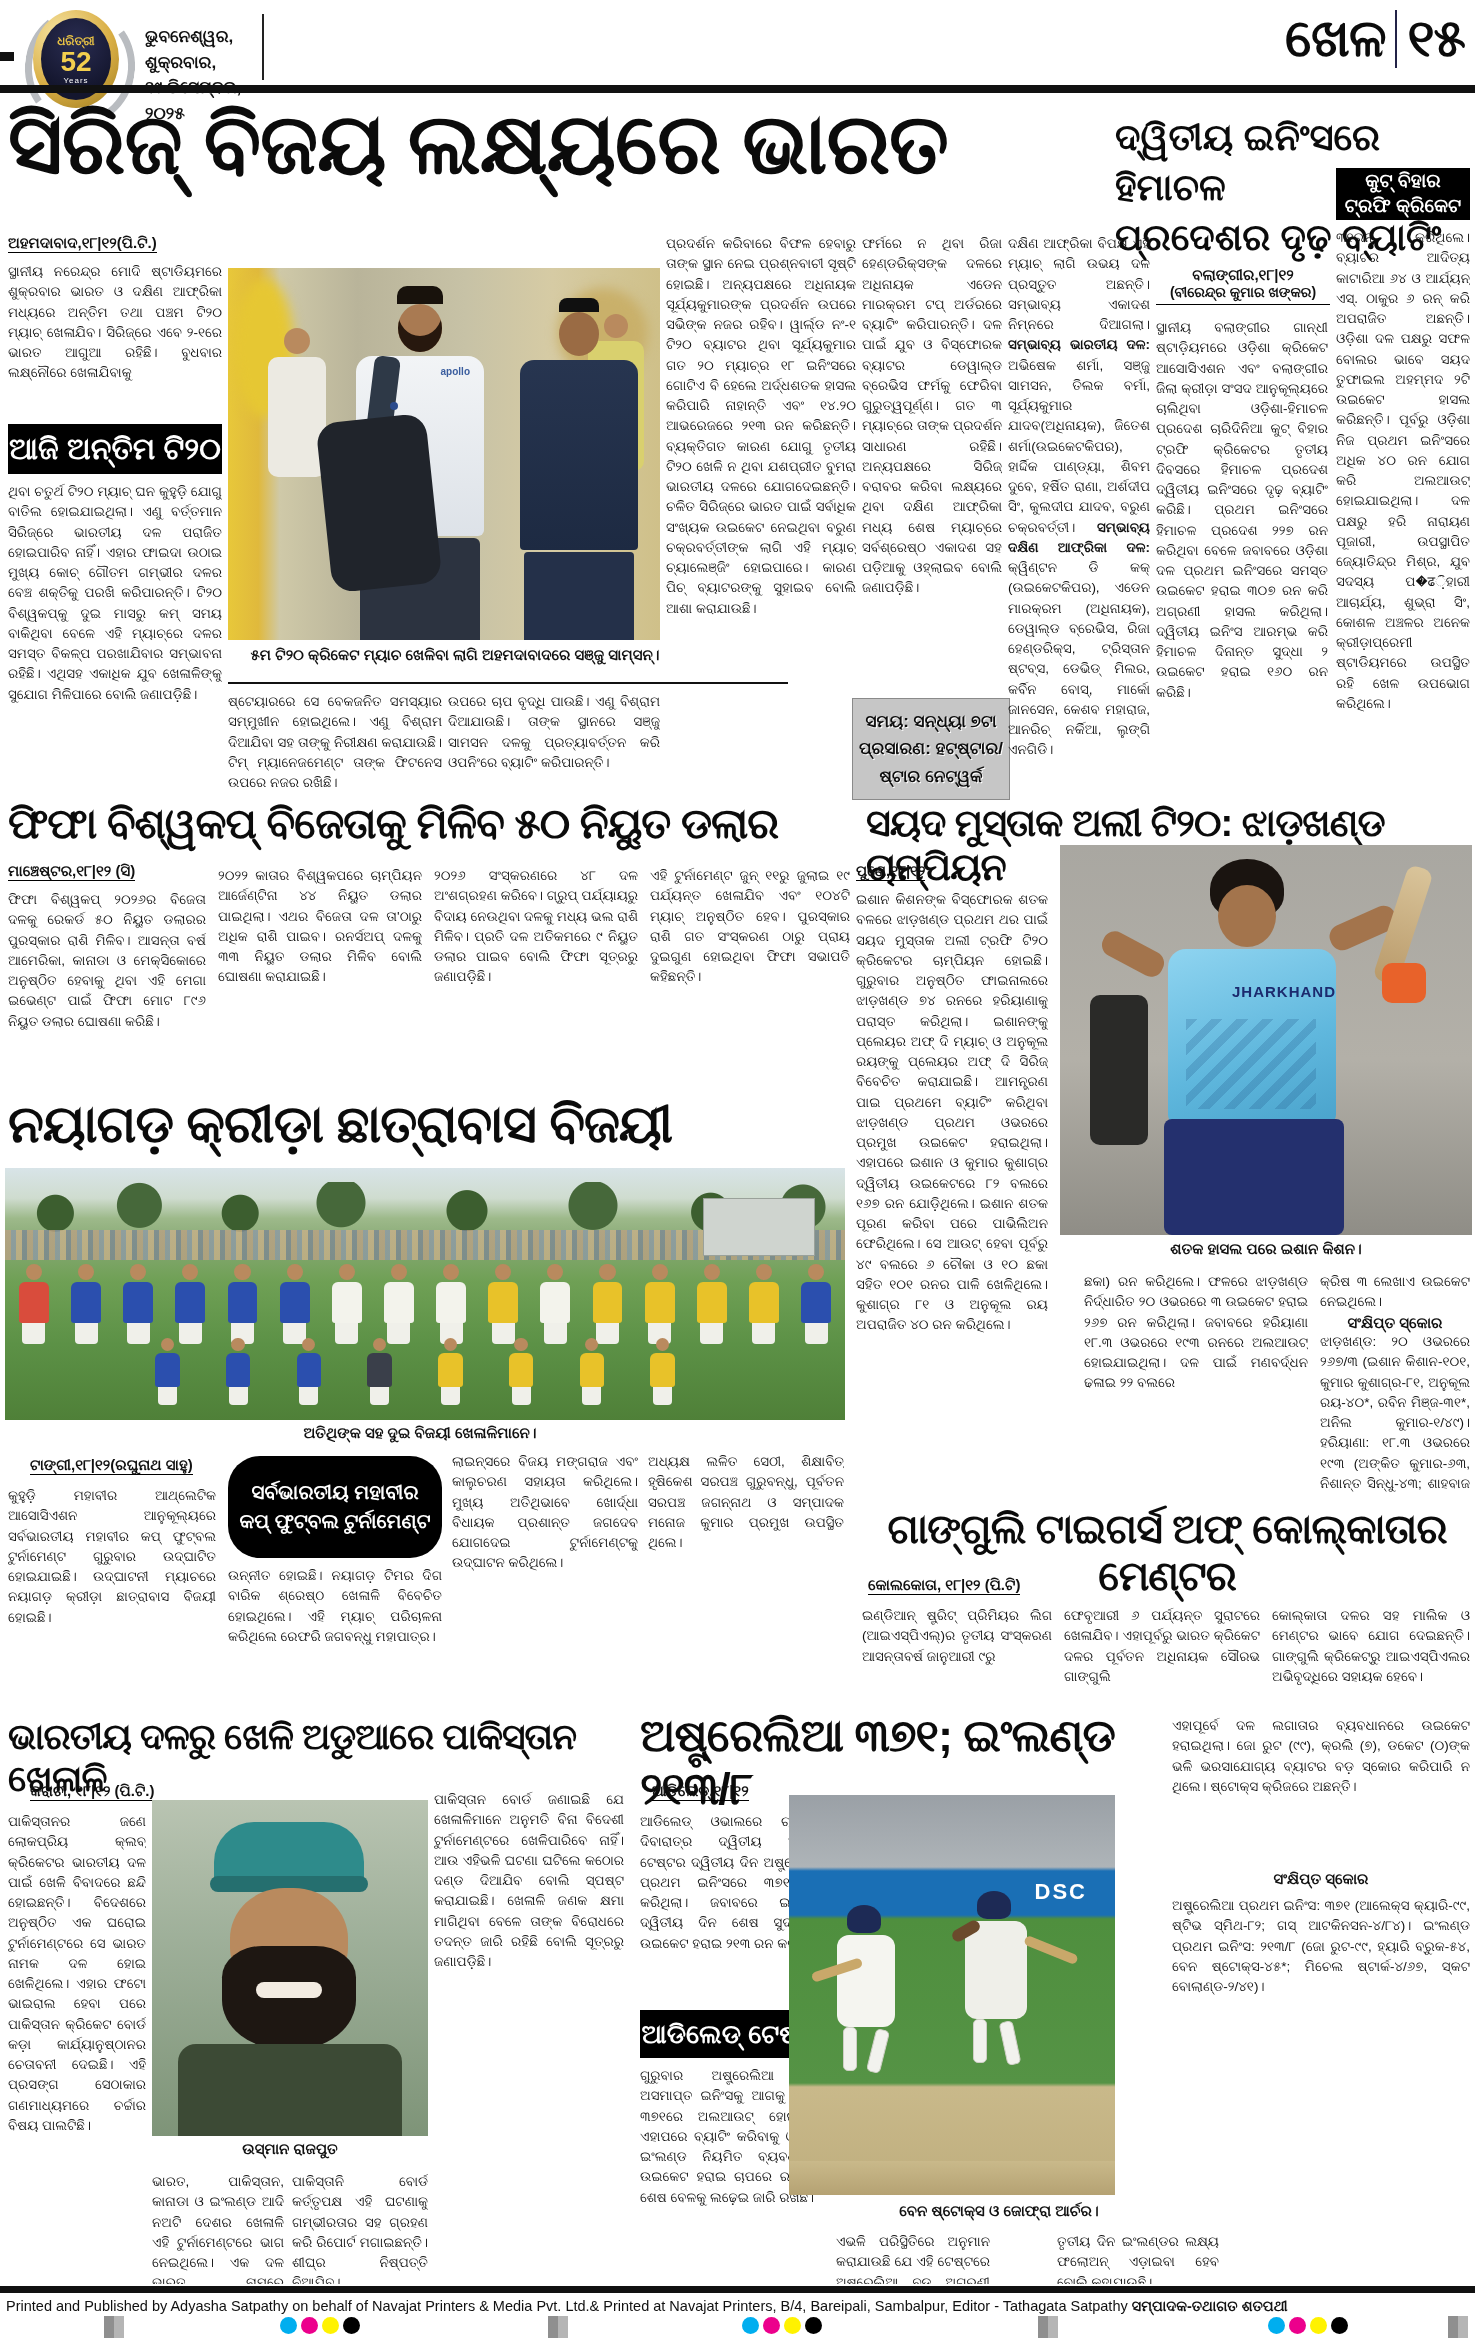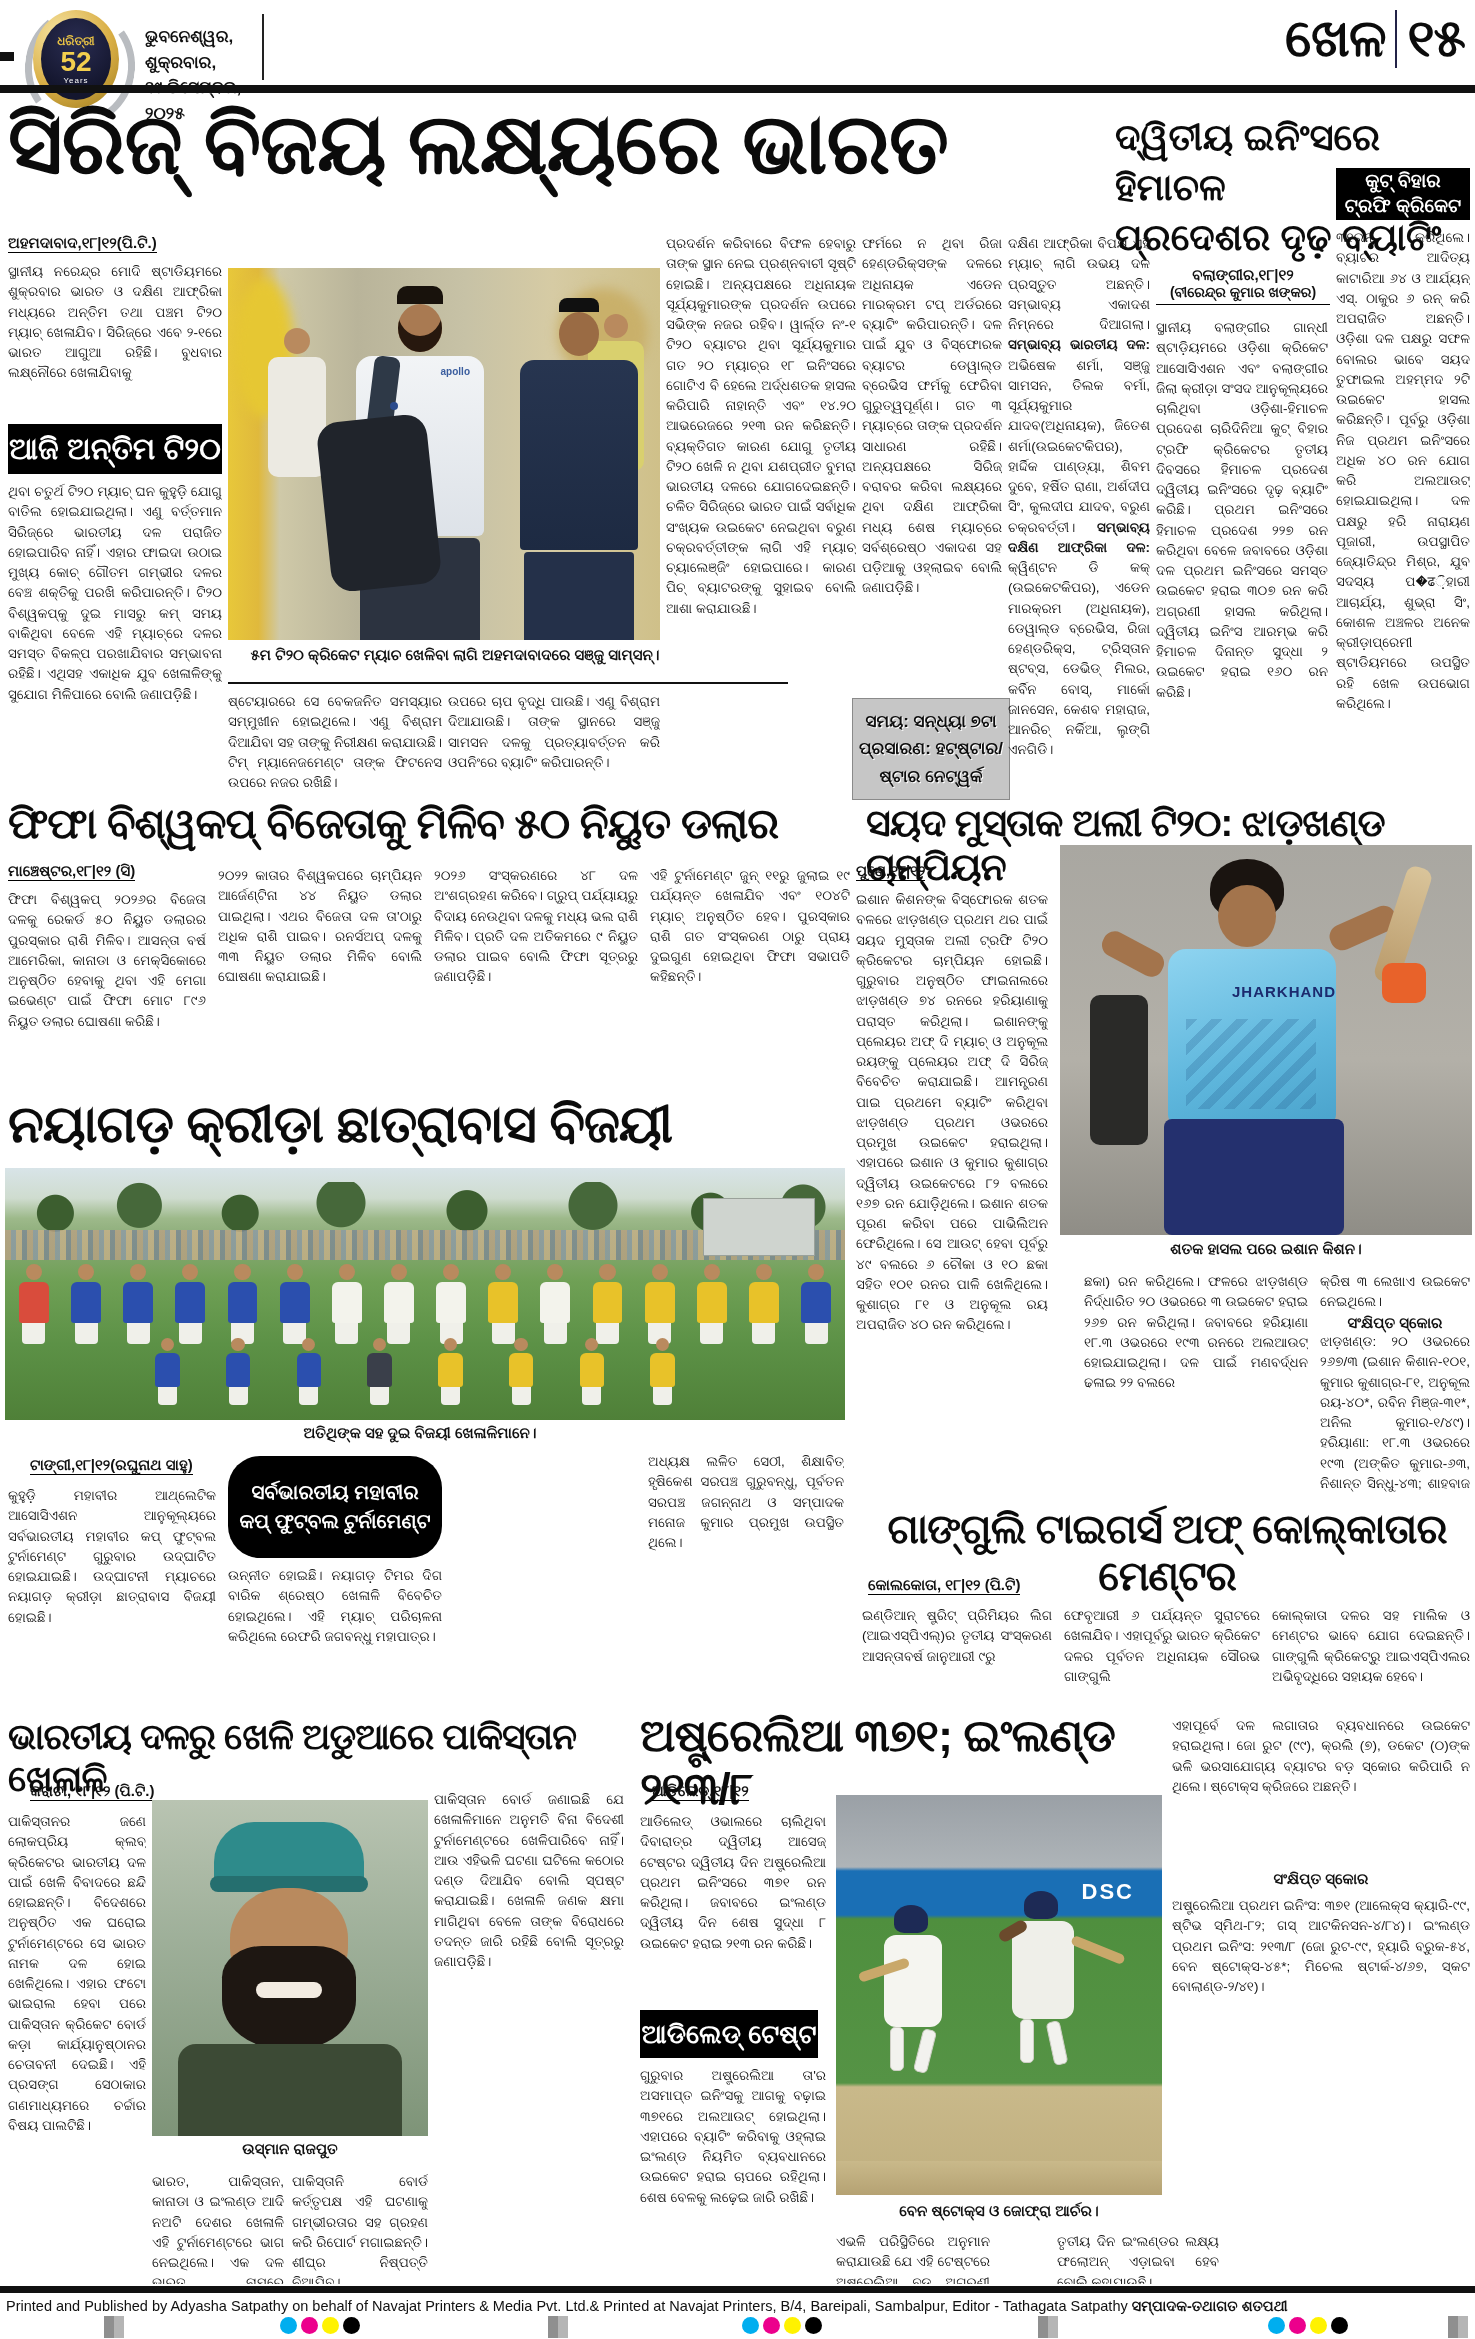--- a/index.html
+++ b/index.html
@@ -348,20 +348,21 @@
   <div class="abs caption" style="left:150px;top:1424px;width:540px;">ଅତିଥିଙ୍କ ସହ ଦୁଇ ବିଜୟୀ ଖେଳାଳିମାନେ।</div>
 
   <div class="abs dateline" style="left:30px;top:1456px;"><u>ଟାଙ୍ଗୀ,୧୮|୧୨(ରଘୁନାଥ ସାହୁ)</u></div>
   <div class="abs body-txt" style="left:8px;top:1486px;width:208px;height:218px;">କୁହୁଡ଼ି ମହାବୀର ଆଥ୍‌ଲେଟିକ ଆସୋସିଏଶନ ଆନୁକୂଲ୍ୟରେ ସର୍ବଭାରତୀୟ ମହାବୀର କପ୍ ଫୁଟ୍‌ବଲ ଟୁର୍ନାମେଣ୍ଟ ଗୁରୁବାର ଉଦ୍‌ଘାଟିତ ହୋଇଯାଇଛି। ଉଦ୍‌ଘାଟନୀ ମ୍ୟାଚରେ ନୟାଗଡ଼ କ୍ରୀଡ଼ା ଛାତ୍ରାବାସ ବିଜୟୀ ହୋଇଛି।</div>
 
   <div class="abs kicker-box" style="left:228px;top:1456px;width:214px;height:102px;font-size:20px;line-height:1.45;border-radius:32px;">
     <div>ସର୍ବଭାରତୀୟ ମହାବୀର</div>
     <div>କପ୍ ଫୁଟ୍‌ବଲ ଟୁର୍ନାମେଣ୍ଟ</div>
   </div>
   <div class="abs body-txt" style="left:228px;top:1566px;width:214px;height:138px;">ଉନ୍ନୀତ ହୋଇଛି। ନୟାଗଡ଼ ଟିମର ଦିଗ ବାରିକ ଶ୍ରେଷ୍ଠ ଖେଳାଳି ବିବେଚିତ ହୋଇଥିଲେ। ଏହି ମ୍ୟାଚ୍ ପରିଚାଳନା କରିଥିଲେ ରେଫରି ଜଗବନ୍ଧୁ ମହାପାତ୍ର।</div>
+  <div class="abs body-txt" style="left:452px;top:1452px;width:186px;height:252px;">ଲାଇନ୍ସରେ ବିଜୟ ମଙ୍ଗରାଜ ଏବଂ କାଲୁଚରଣ ସହାୟତା କରିଥିଲେ। ମୁଖ୍ୟ ଅତିଥିଭାବେ ଖୋର୍ଦ୍ଧା ବିଧାୟକ ପ୍ରଶାନ୍ତ ଜଗଦେବ ଯୋଗଦେଇ ଟୁର୍ନାମେଣ୍ଟକୁ ଉଦ୍‌ଘାଟନ କରିଥିଲେ।</div>
   <div class="abs body-txt" style="left:648px;top:1452px;width:196px;height:252px;">ଅଧ୍ୟକ୍ଷ ଲଳିତ ସେଠୀ, ଶିକ୍ଷାବିତ୍ ହୃଷିକେଶ ସରପଞ୍ଚ ଗୁରୁବନ୍ଧୁ, ପୂର୍ବତନ ସରପଞ୍ଚ ଜଗନ୍ନାଥ ଓ ସମ୍ପାଦକ ମନୋଜ କୁମାର ପ୍ରମୁଖ ଉପସ୍ଥିତ ଥିଲେ।</div>
 
   <div class="abs headline" style="left:862px;top:1506px;width:610px;font-size:41px;text-align:center;">ଗାଙ୍ଗୁଲି ଟାଇଗର୍ସ ଅଫ୍ କୋଲ୍‌କାତାର ମେଣ୍ଟର</div>
   <div class="abs dateline" style="left:868px;top:1576px;"><u>କୋଲକୋତା, ୧୮|୧୨ (ପି.ଟି)</u></div>
   <div class="abs body-txt" style="left:862px;top:1606px;width:190px;height:98px;">ଇଣ୍ଡିଆନ୍ ଷ୍ଟ୍ରିଟ୍ ପ୍ରିମିୟର ଲିଗ (ଆଇଏସ୍‌ପିଏଲ୍)ର ତୃତୀୟ ସଂସ୍କରଣ ଆସନ୍ତାବର୍ଷ ଜାନୁଆରୀ ୯ରୁ</div>
   <div class="abs body-txt" style="left:1064px;top:1606px;width:196px;height:98px;">ଫେବୃଆରୀ ୬ ପର୍ଯ୍ୟନ୍ତ ସୁରାଟରେ ଖେଳାଯିବ। ଏହାପୂର୍ବରୁ ଭାରତ କ୍ରିକେଟ ଦଳର ପୂର୍ବତନ ଅଧିନାୟକ ସୌରଭ ଗାଙ୍ଗୁଲି</div>
   <div class="abs body-txt" style="left:1272px;top:1606px;width:198px;height:98px;">କୋଲ୍‌କାତା ଦଳର ସହ ମାଲିକ ଓ ମେଣ୍ଟର ଭାବେ ଯୋଗ ଦେଇଛନ୍ତି। ଗାଙ୍ଗୁଲି କ୍ରିକେଟ୍‌ରୁ ଆଇଏସ୍‌ପିଏଲର ଅଭିବୃଦ୍ଧିରେ ସହାୟକ ହେବେ।</div>
 
   <div class="abs headline" style="left:8px;top:1716px;width:618px;font-size:36px;">ଭାରତୀୟ ଦଳରୁ ଖେଳି ଅଡୁଆରେ ପାକିସ୍ତାନ ଖେଳାଳି</div>
   <div class="abs headline" style="left:640px;top:1710px;width:525px;font-size:45px;">ଅଷ୍ଟ୍ରେଲିଆ ୩୭୧; ଇଂଲଣ୍ଡ ୨୧୩/୮</div>
@@ -382,21 +383,21 @@
 
   <div class="abs body-txt" style="left:434px;top:1790px;width:190px;height:494px;">ପାକିସ୍ତାନ ବୋର୍ଡ ଜଣାଇଛି ଯେ ଖେଳାଳିମାନେ ଅନୁମତି ବିନା ବିଦେଶୀ ଟୁର୍ନାମେଣ୍ଟରେ ଖେଳିପାରିବେ ନାହିଁ। ଆଉ ଏହିଭଳି ଘଟଣା ଘଟିଲେ କଠୋର ଦଣ୍ଡ ଦିଆଯିବ ବୋଲି ସ୍ପଷ୍ଟ କରାଯାଇଛି। ଖେଳାଳି ଜଣକ କ୍ଷମା ମାଗିଥିବା ବେଳେ ତାଙ୍କ ବିରୋଧରେ ତଦନ୍ତ ଜାରି ରହିଛି ବୋଲି ସୂତ୍ରରୁ ଜଣାପଡ଼ିଛି।</div>
   <div class="abs body-txt" style="left:152px;top:2172px;width:132px;height:112px;">ଭାରତ, ପାକିସ୍ତାନ, କାନାଡା ଓ ଇଂଲଣ୍ଡ ଆଦି ନଅଟି ଦେଶର ଖେଳାଳି ଏହି ଟୁର୍ନାମେଣ୍ଟରେ ଭାଗ ନେଇଥିଲେ। ଏକ ଦଳ ଭାରତ ନାମରେ ଖେଳିଥିଲା।</div>
   <div class="abs body-txt" style="left:292px;top:2172px;width:136px;height:112px;">ପାକିସ୍ତାନି ବୋର୍ଡ କର୍ତ୍ତୃପକ୍ଷ ଏହି ଘଟଣାକୁ ଗମ୍ଭୀରତାର ସହ ଗ୍ରହଣ କରି ରିପୋର୍ଟ ମଗାଇଛନ୍ତି। ଶୀଘ୍ର ନିଷ୍ପତ୍ତି ନିଆଯିବ।</div>
 
   <div class="abs dateline" style="left:652px;top:1782px;"><u>ଆଡିଲେଡ୍,୧୮|୧୨</u></div>
   <div class="abs body-txt" style="left:640px;top:1812px;width:186px;height:192px;">ଆଡିଲେଡ୍ ଓଭାଲରେ ଚାଲିଥିବା ଦିବାରାତ୍ର ଦ୍ୱିତୀୟ ଆସେଜ୍ ଟେଷ୍ଟର ଦ୍ୱିତୀୟ ଦିନ ଅଷ୍ଟ୍ରେଲିଆ ପ୍ରଥମ ଇନିଂସରେ ୩୭୧ ରନ କରିଥିଲା। ଜବାବରେ ଇଂଲଣ୍ଡ ଦ୍ୱିତୀୟ ଦିନ ଶେଷ ସୁଦ୍ଧା ୮ ଉଇକେଟ ହରାଇ ୨୧୩ ରନ କରିଛି।</div>
   <div class="abs kicker-box" style="left:640px;top:2010px;width:178px;height:48px;font-size:26px;">ଆଡିଲେଡ୍ ଟେଷ୍ଟ</div>
   <div class="abs body-txt" style="left:640px;top:2066px;width:186px;height:218px;">ଗୁରୁବାର ଅଷ୍ଟ୍ରେଲିଆ ତା'ର ଅସମାପ୍ତ ଇନିଂସକୁ ଆଗକୁ ବଢ଼ାଇ ୩୭୧ରେ ଅଲଆଉଟ୍ ହୋଇଥିଲା। ଏହାପରେ ବ୍ୟାଟିଂ କରିବାକୁ ଓହ୍ଲାଇ ଇଂଲଣ୍ଡ ନିୟମିତ ବ୍ୟବଧାନରେ ଉଇକେଟ ହରାଇ ଚାପରେ ରହିଥିଲା। ଶେଷ ବେଳକୁ ଲଢ଼େଇ ଜାରି ରଖିଛି।</div>
 
-  <div class="abs photo" style="left:836px;top:1795px;width:326px;height:400px;">
+  <div class="abs photo" style="left:789px;top:1795px;width:326px;height:400px;">
     <div class="ashes-bg"></div>
     <div class="board-txt" style="right:28px;top:84px;">DSC</div>
 
     <div class="batsman" style="left:48px;top:110px;">
       <div style="width:34px;height:28px;background:#1d2a55;border-radius:50% 50% 30% 30%;margin-left:10px;"></div>
       <div style="width:58px;height:92px;background:#f5f5f0;border-radius:12px;margin-top:2px;"></div>
       <div class="pad" style="left:6px;top:122px;"></div>
       <div class="pad" style="left:34px;top:124px;transform:rotate(14deg);"></div>
       <div style="position:absolute;left:-26px;top:60px;width:52px;height:10px;background:#c9a86a;border-radius:5px;transform:rotate(-18deg);"></div>
     </div>

